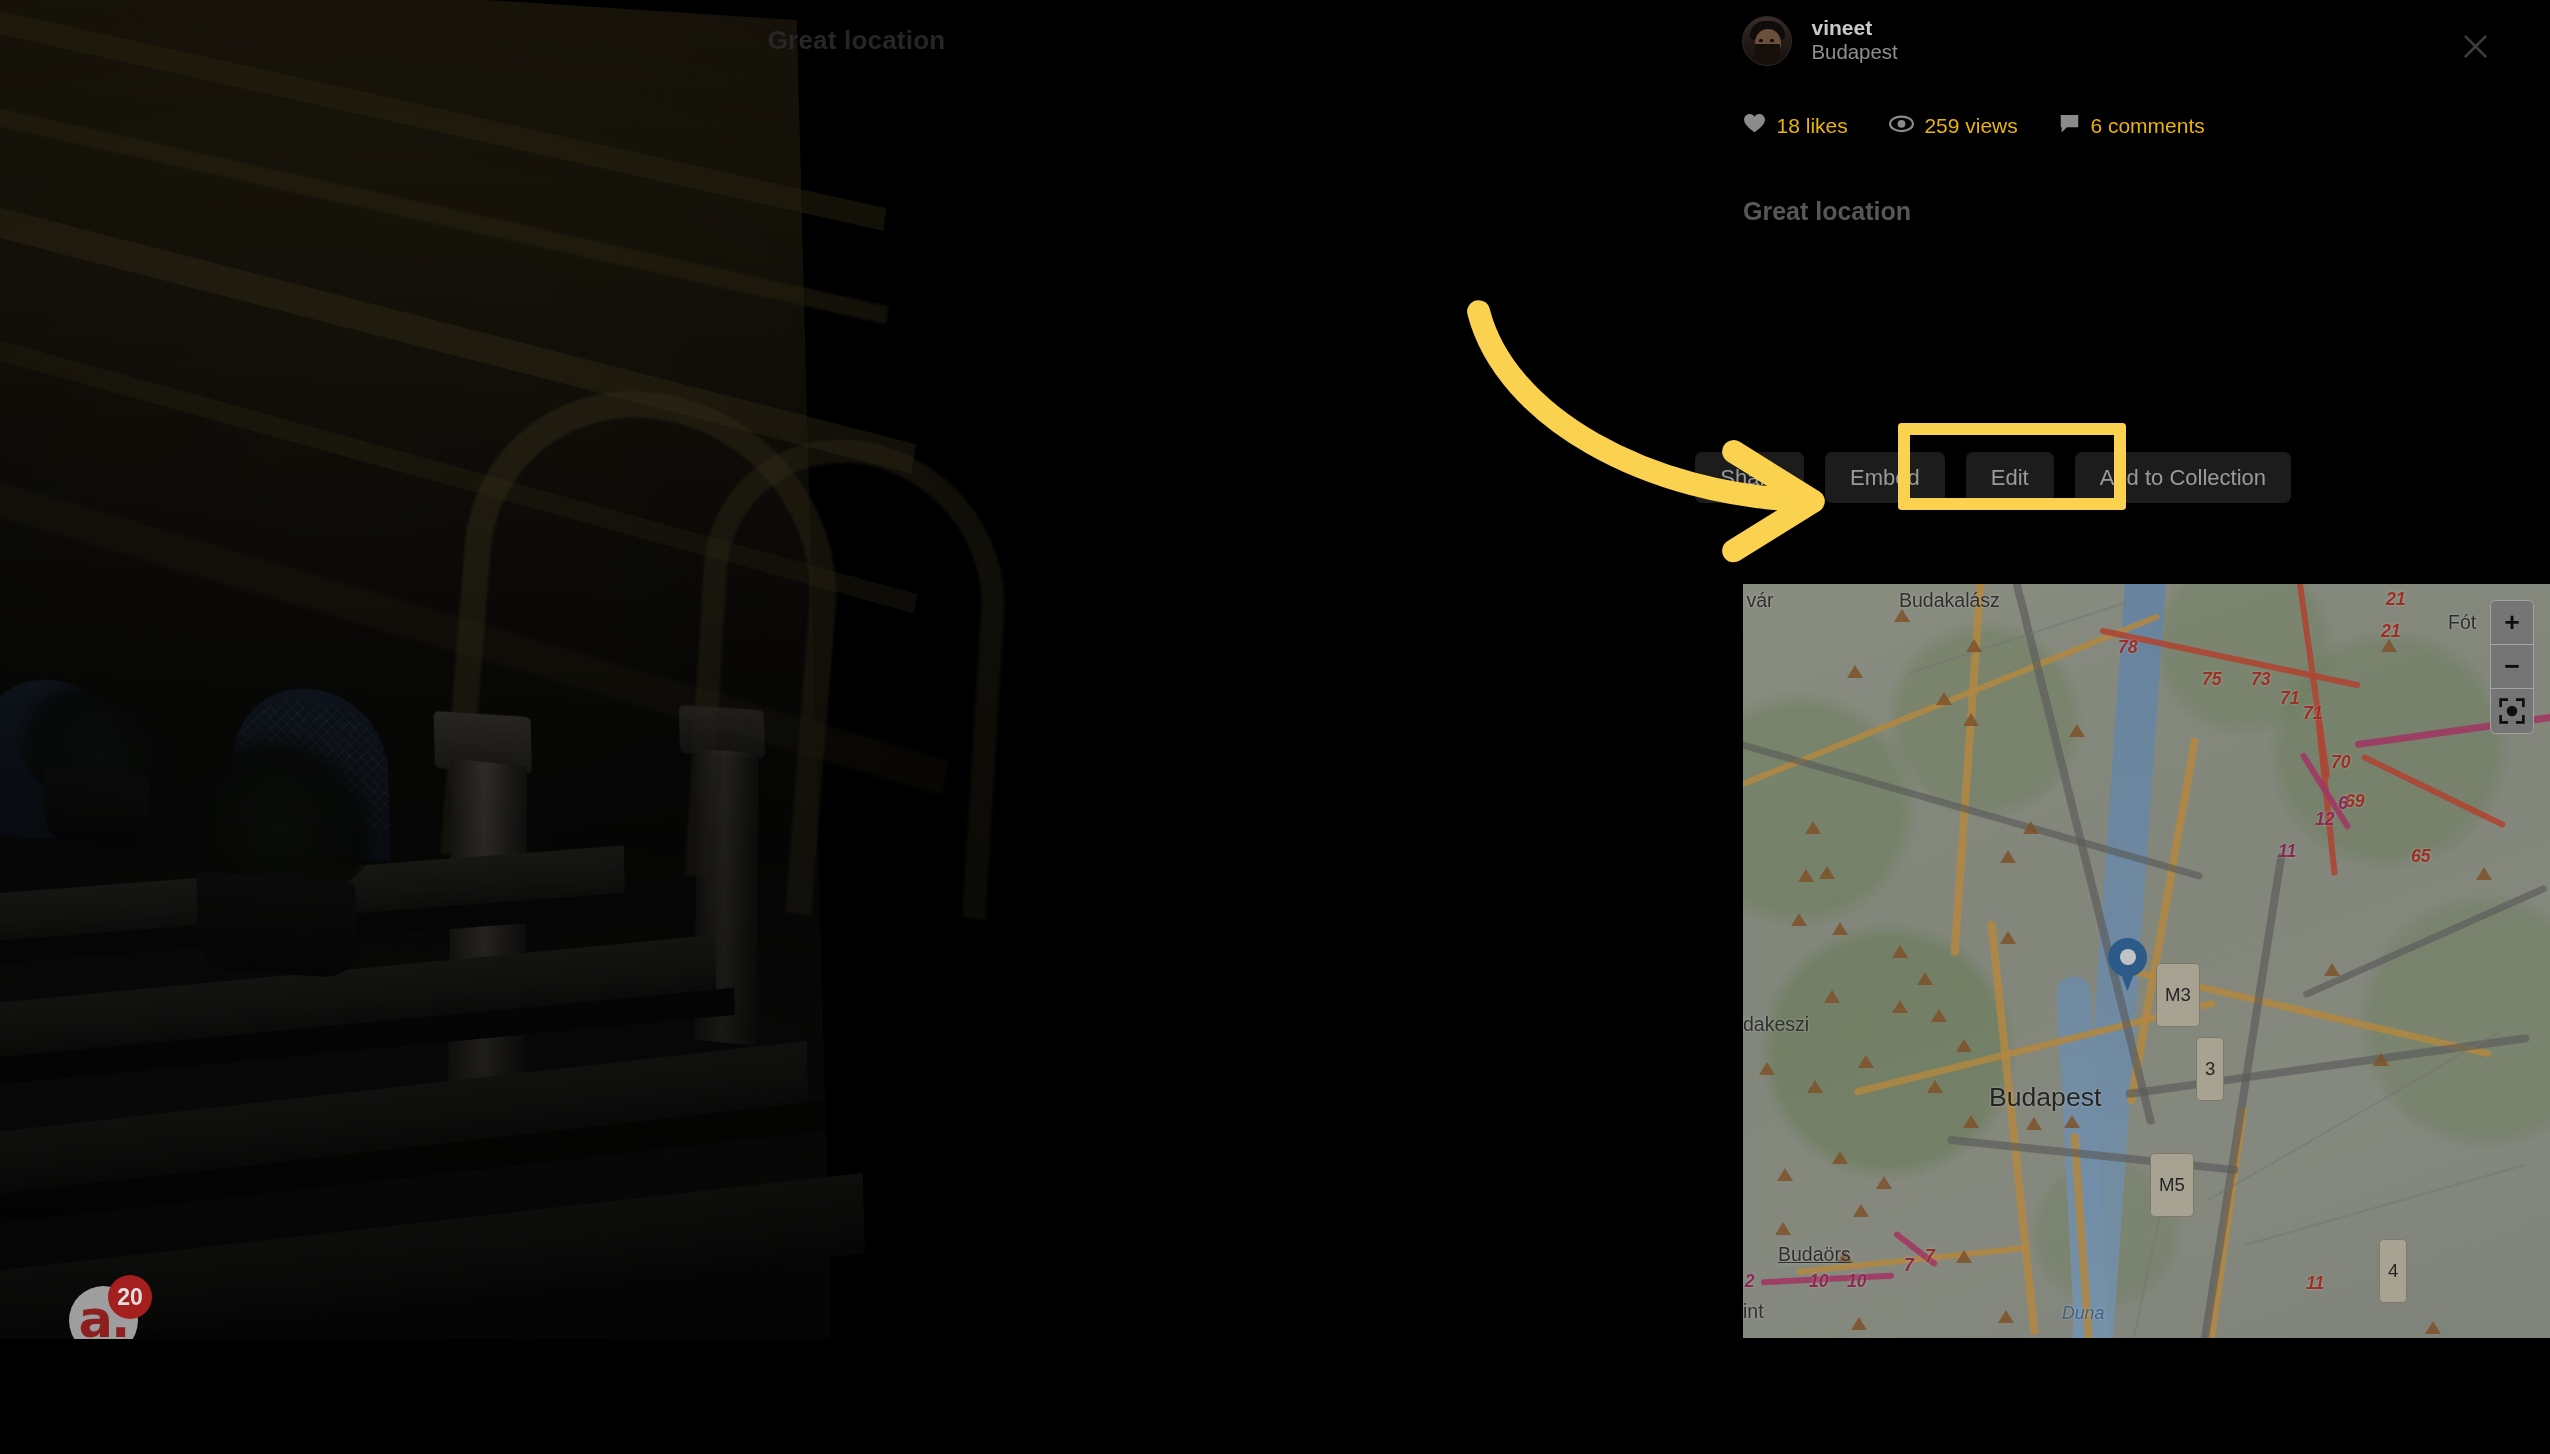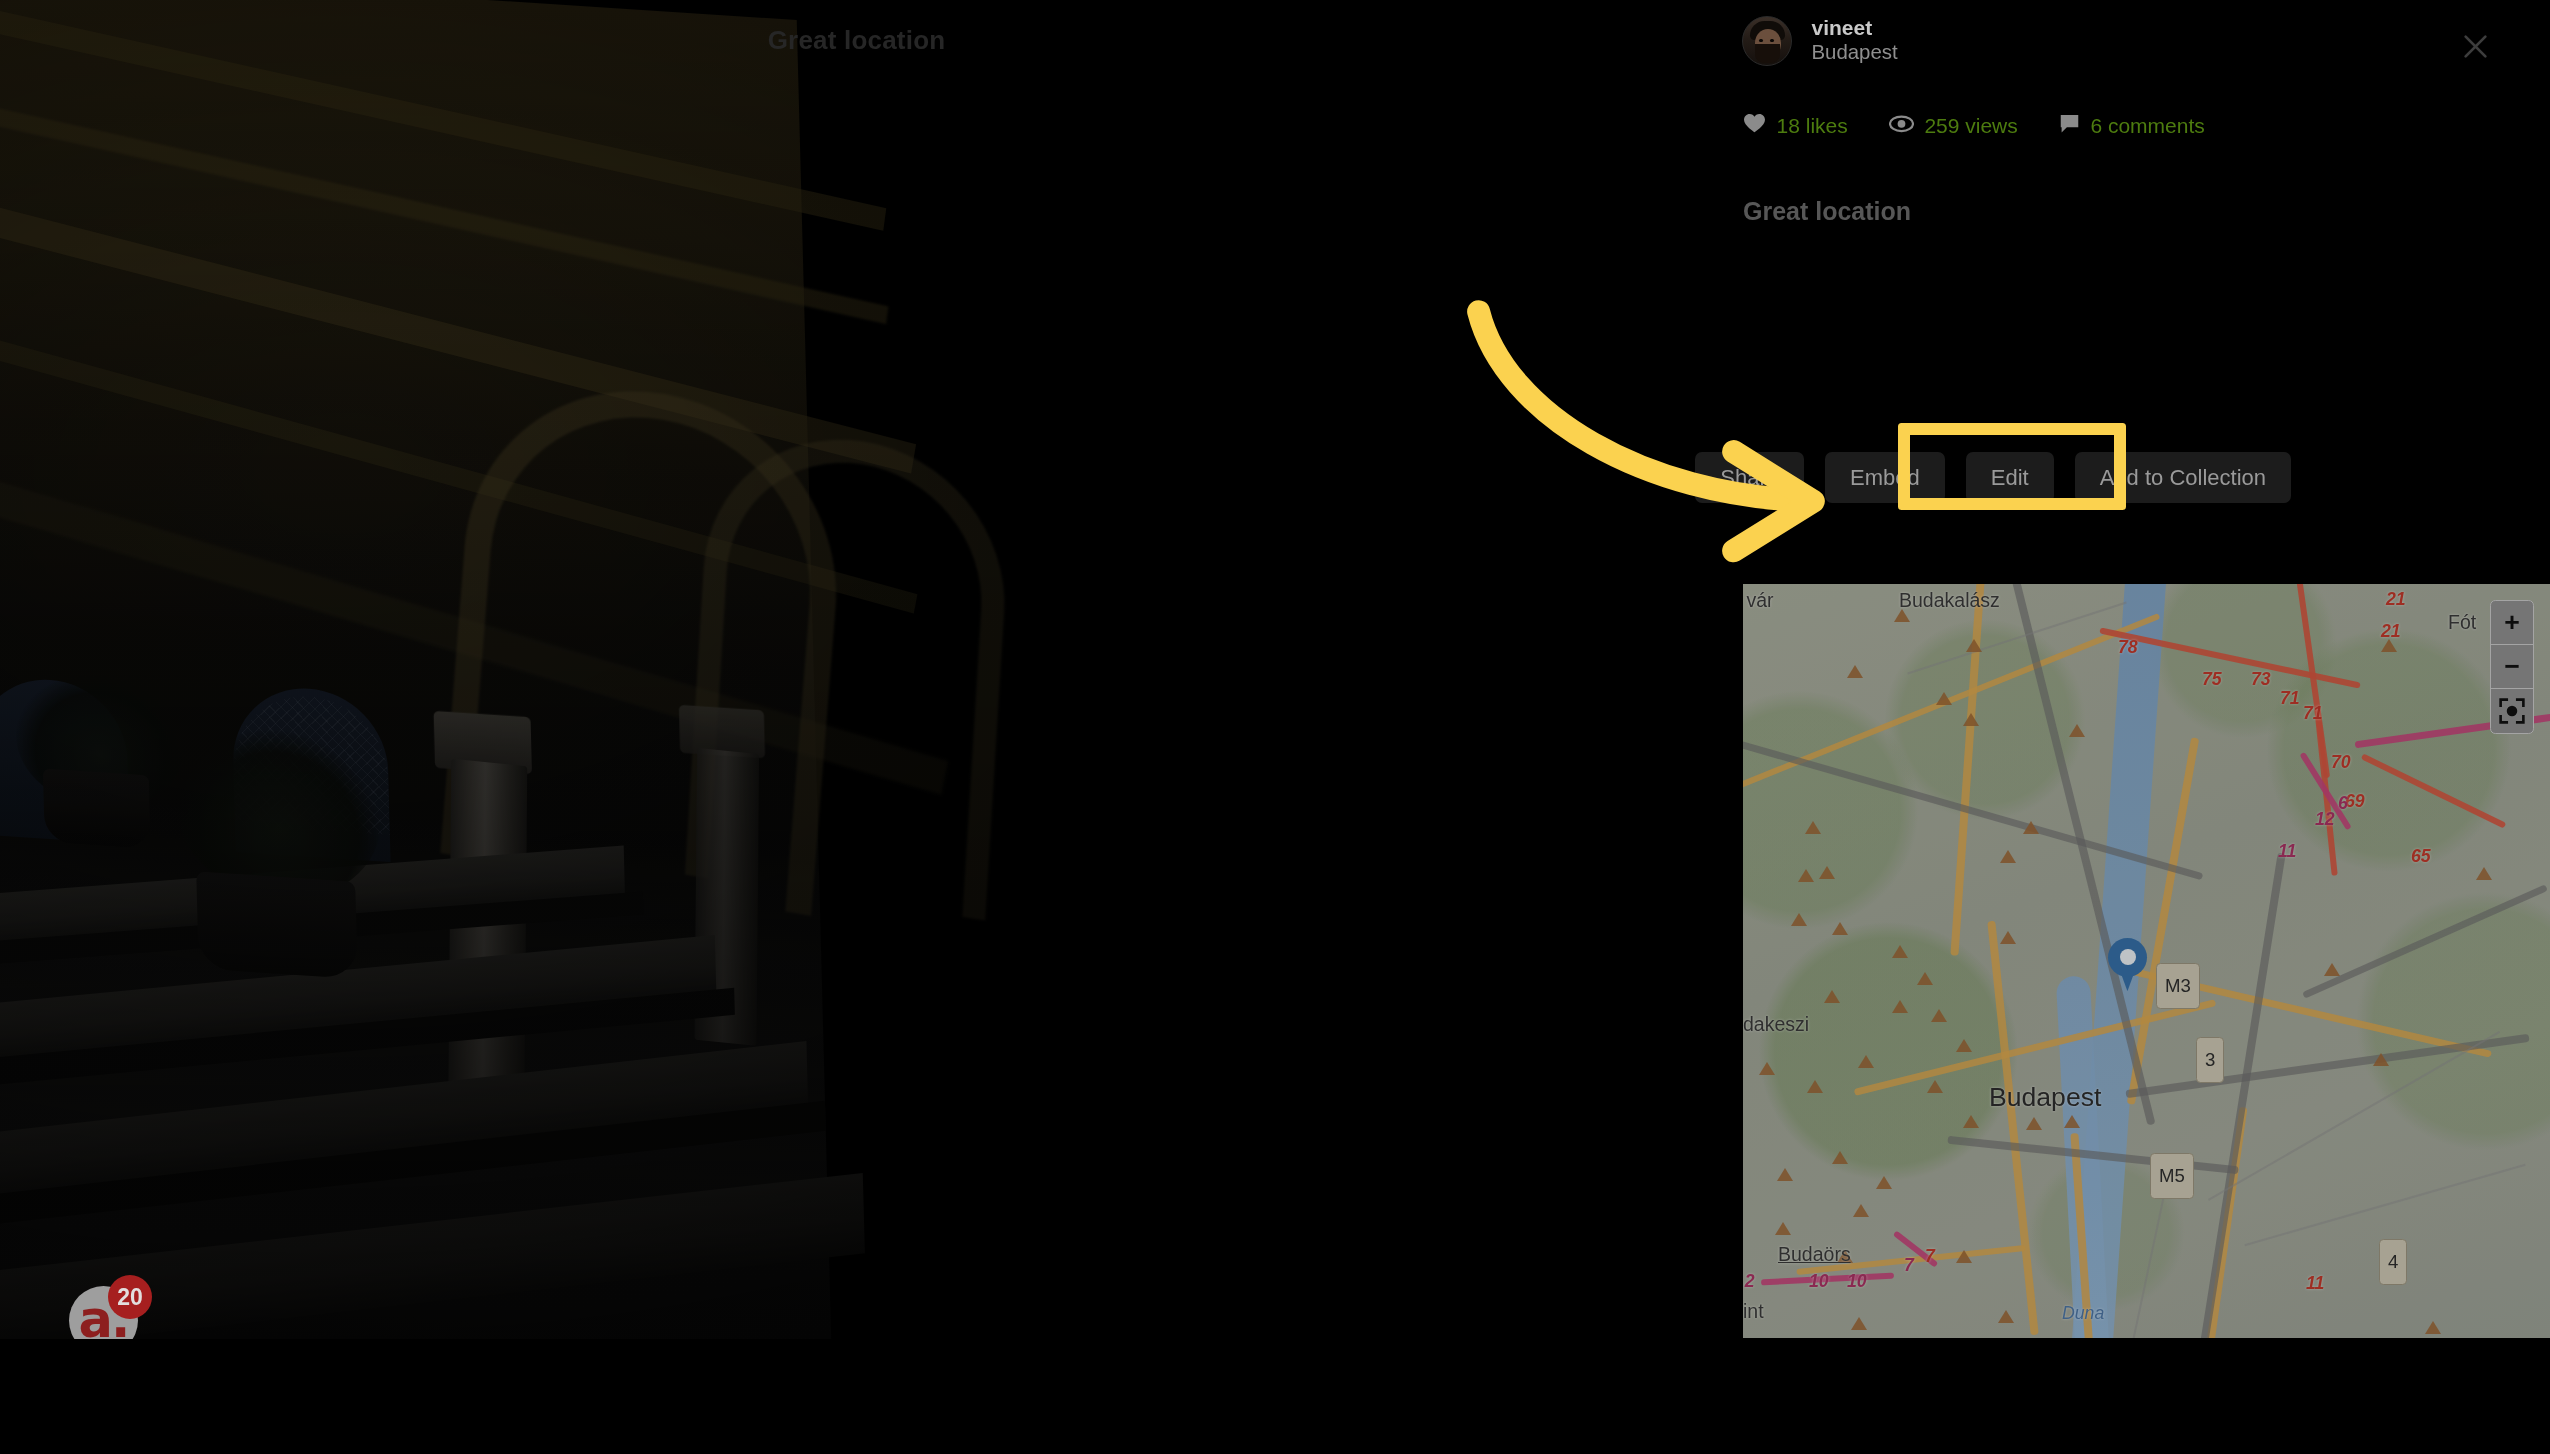--- a/index.html
+++ b/index.html
@@ -158,21 +158,21 @@
   }
   .av-hair{ position:absolute; left:7px; top:3.5px; width:35px; height:19.5px; background:#100c09; border-radius:17.7px 17.7px 5.3px 5.3px; }
   .av-face{ position:absolute; left:11.5px; top:12.4px; width:26.6px; height:28px; background:#6b4f3d; border-radius:50% 50% 45% 45%; }
   .av-beard{ position:absolute; left:12.4px; top:26.6px; width:25px; height:19.5px; background:#170f0a; border-radius:0 0 40% 40%; }
   .av-eye{ position:absolute; top:22px; width:4.4px; height:2.7px; background:#0b0806; border-radius:1.8px; }
   .av-eye.l{ left:16px; } .av-eye.r{ left:26.6px; }
   .uname{ color:#c9c9c9; font-size:21px; font-weight:700; line-height:1.12; }
   .uloc{ color:#8f8f8f; font-size:20.4px; font-weight:400; line-height:1.25; }
 
   .stats{ position:absolute; left:30px; top:113px; display:flex; align-items:center; gap:41px; }
-  .stat{ display:flex; align-items:center; gap:10.6px; color:#4d7c0f; font-size:21px; }
+  .stat{ display:flex; align-items:center; gap:10.6px; color:#eab308; font-size:21px; }
   .ic{ display:inline-block; flex:none; }
 
   .caption{
     position:absolute; left:30px; top:197px; color:#575757;
     font-size:25px; font-weight:700;
   }
 
   .btn-like{
     position:absolute; left:30px; top:321px; width:753px; height:68px;
     background:#111111; border:none; border-radius:7px;
@@ -237,21 +237,21 @@
     border-bottom:13.3px solid #9a6434; opacity:.85;
   }
   .mlabel{
     position:absolute; color:#3a3a3a; font-size:19.5px;
     font-family:"Liberation Sans", sans-serif; text-shadow:0 0 2.7px rgba(255,255,255,.55);
   }
   .mlabel.big{ font-size:26.6px; color:#2c2c2c; }
   .mlabel.water{ color:#4d76a4; font-style:italic; font-size:17.7px; }
   .shield{
     position:absolute; background:#ccc6b2; border:0.9px solid #9a937e; border-radius:4.4px;
-    color:#2e2e2e; font-size:18.6px; padding:11px 8px; font-weight:500;
+    color:#2e2e2e; font-size:18.6px; padding:20px 8px; font-weight:500;
   }
   .rnum{
     position:absolute; color:#c0392b; font-size:17.7px; font-weight:600; font-style:italic;
     text-shadow:0 0 2.7px rgba(255,255,255,.5);
   }
   .rnum.pk{ color:#a93263; }
 
   .pin{ position:absolute; left:365px; top:354px; width:39px; height:53px; }
   .pin-body{
     width:39px; height:39px; background:#3670a8; border-radius:50% 50% 50% 50%;

